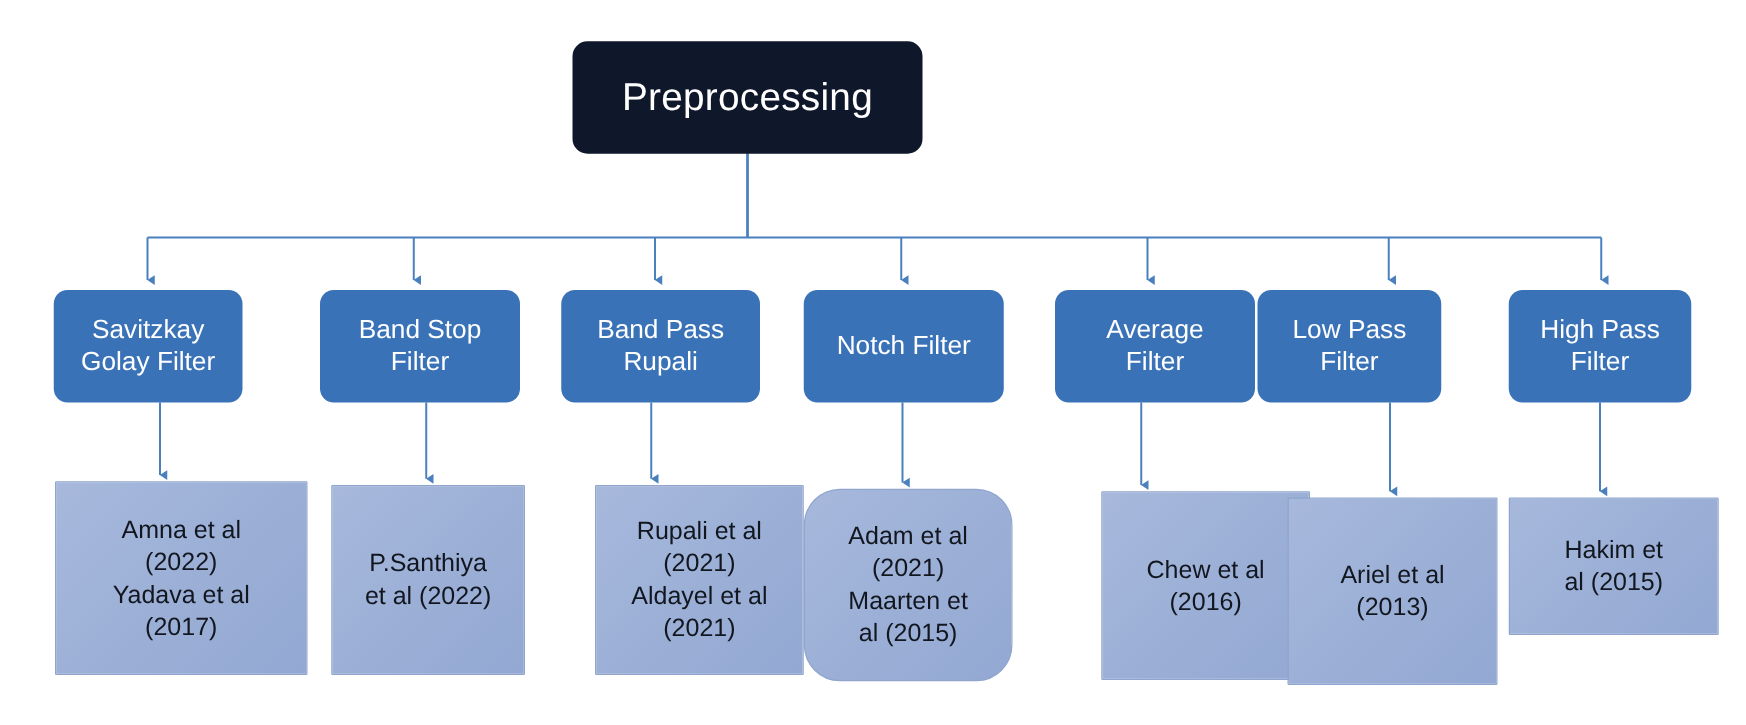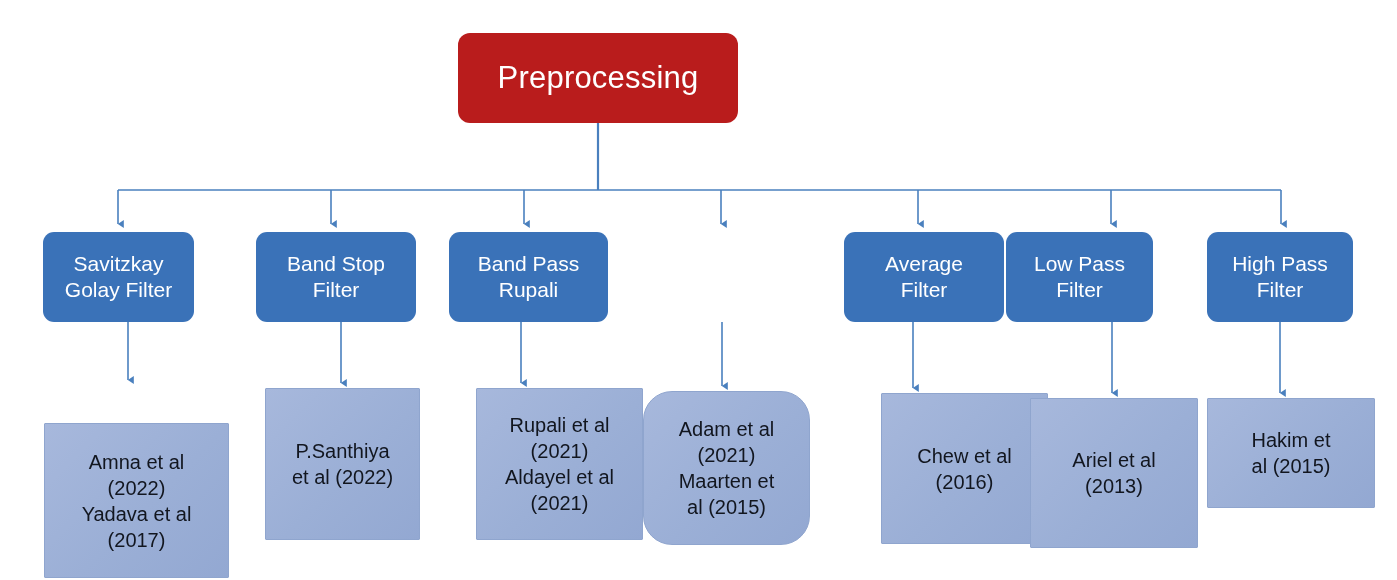--- a/index.html
+++ b/index.html
@@ -23,21 +23,21 @@
     left: 0;
     top: 0;
     width: 1397px;
     height: 580px;
     pointer-events: none;
   }
   
   .node-root {
     position: absolute;
     box-sizing: border-box;
-    background: #b91c1c;
+    background: #0f172a;
     border-radius: 12px;
     color: #ffffff;
     display: flex;
     align-items: center;
     justify-content: center;
     text-align: right;
     font-size: 31px;
     font-weight: 400;
     letter-spacing: 0.2px;
     line-height: 1.15;
@@ -126,37 +126,40 @@
   <div class="node-filter" style="left:256px; top:232px; width:160px; height:90px;">
     <span>Band Stop
 Filter</span>
   </div>
 
   <div class="node-filter" style="left:449px; top:232px; width:159px; height:90px;">
     <span>Band Pass
 Rupali</span>
   </div>
 
+  <div class="node-filter" style="left:643px; top:232px; width:160px; height:90px;">
+    <span>Notch Filter</span>
+  </div>
 
   <div class="node-filter" style="left:844px; top:232px; width:160px; height:90px;">
     <span>Average
 Filter</span>
   </div>
 
   <div class="node-filter" style="left:1006px; top:232px; width:147px; height:90px;">
     <span>Low Pass
 Filter</span>
   </div>
 
   <div class="node-filter" style="left:1207px; top:232px; width:146px; height:90px;align-items:center;">
     <span>High Pass
 Filter</span>
   </div>
 
-  <div class="node-ref" style="left:44px; top:385px; width:185px; height:155px;margin-top:38px;">
+  <div class="node-ref" style="left:44px; top:385px; width:202px; height:155px;">
     <span>Amna et al
 (2022)
 Yadava et al
 (2017)</span>
   </div>
 
   <div class="node-ref" style="left:265px; top:388px; width:155px; height:152px;">
     <span>P.Santhiya
 et al (2022)</span>
   </div>

